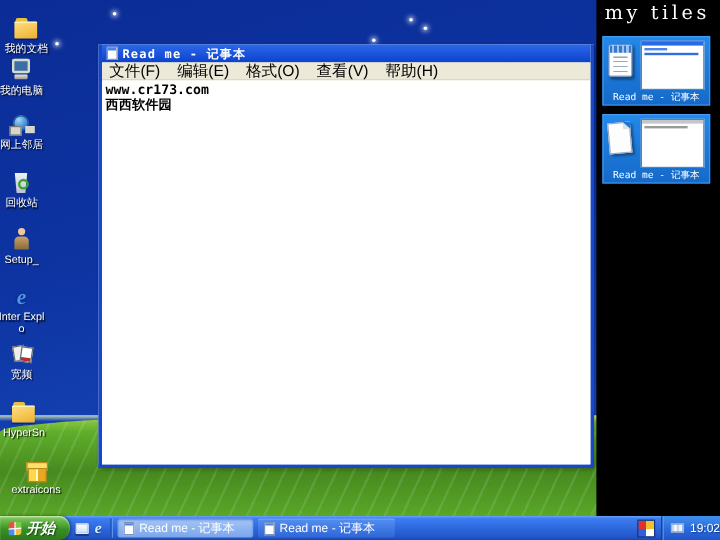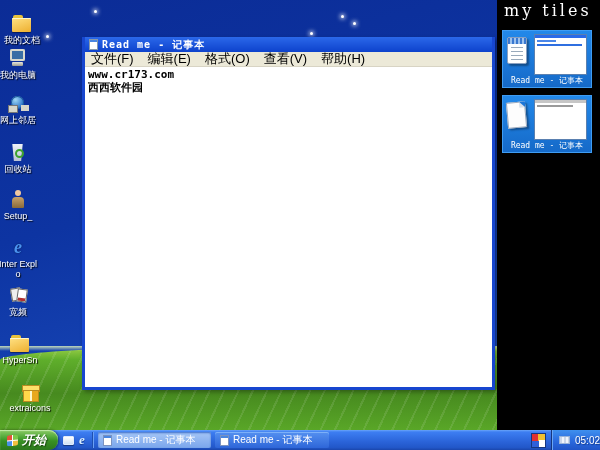--- a/index.html
+++ b/index.html
@@ -276,16 +276,16 @@
       <div class="tmini"></div>
       <span>Read me - 记事本</span>
     </div>
     <div class="tbtn tbtn2">
       <div class="tmini"></div>
       <span>Read me - 记事本</span>
     </div>
     <div class="imetray"></div>
     <div class="tray">
       <div class="traykbd"></div>
-      <div class="clock">05:02</div>
+      <div class="clock">19:02</div>
     </div>
   </div>
 </div>
 
 </body></html>

